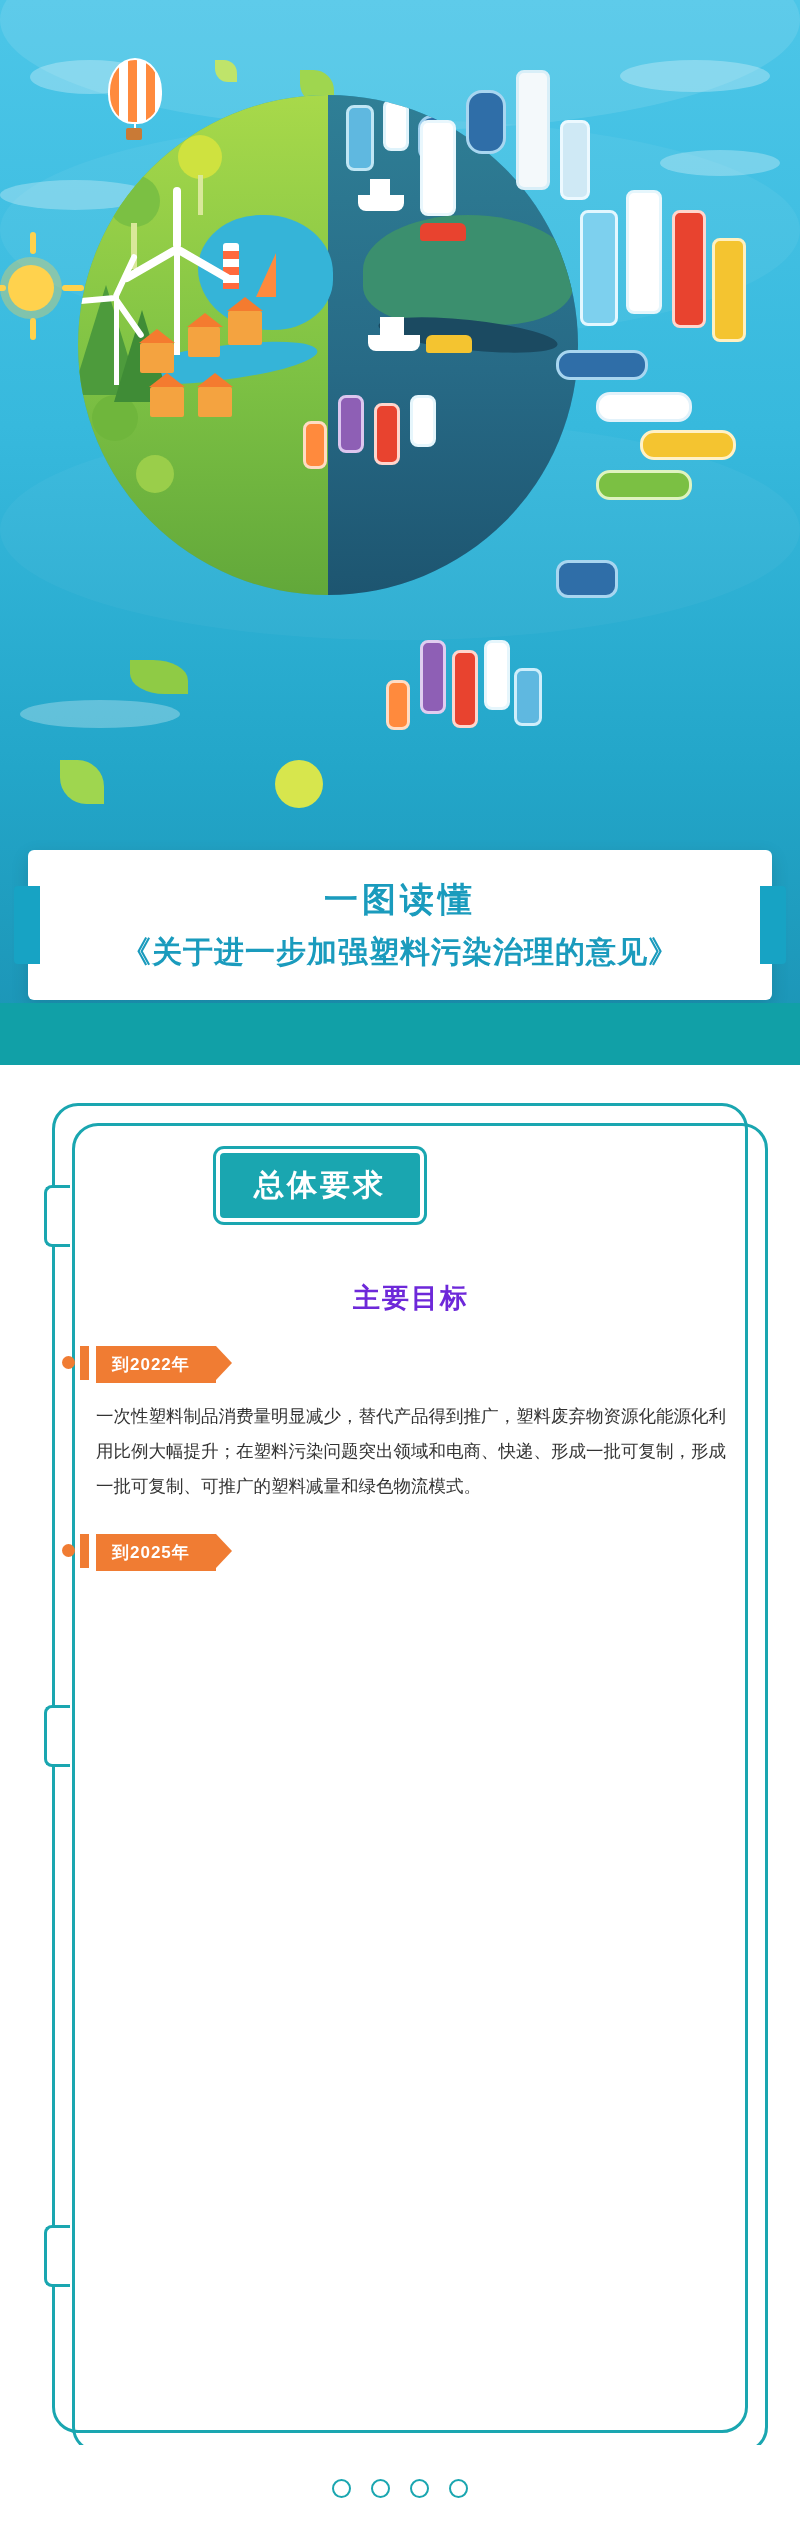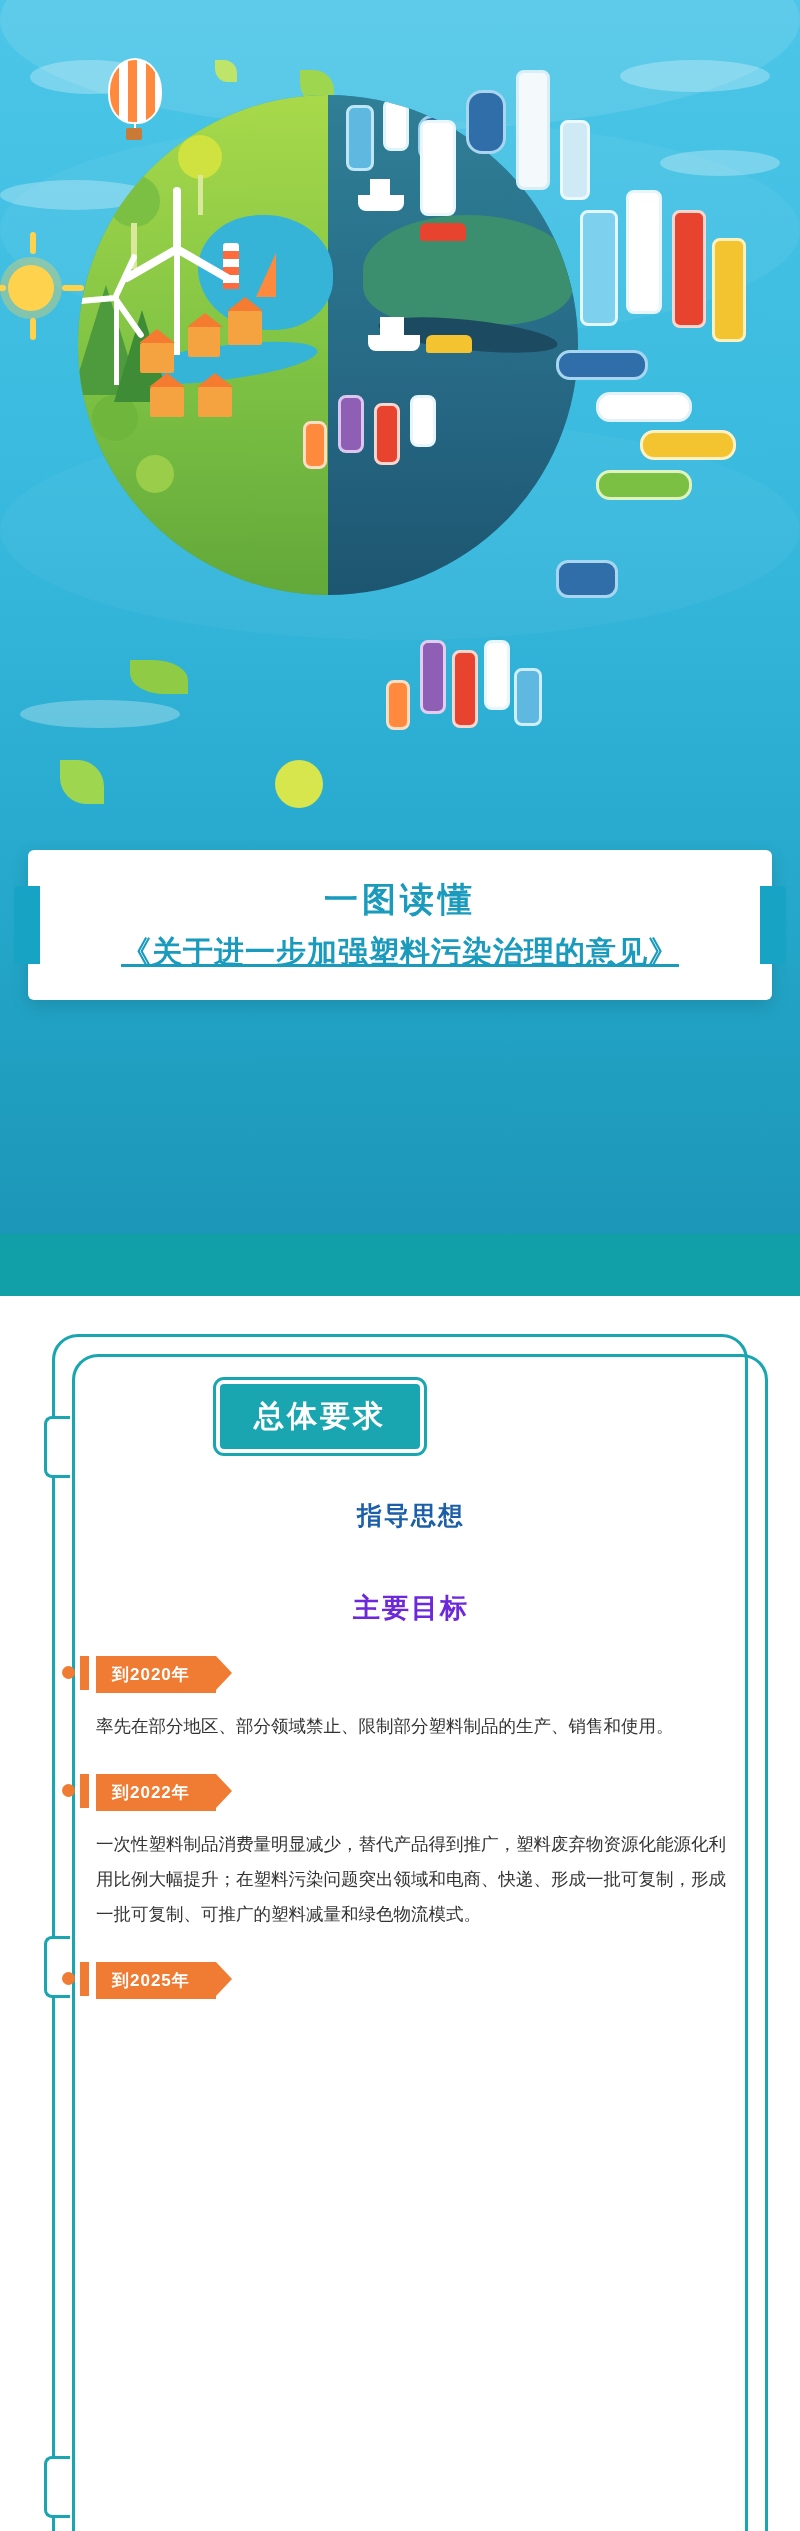--- a/index.html
+++ b/index.html
@@ -14,21 +14,21 @@
     position: relative;
     width: 800px;
     height: 2531px;
     background: #ffffff;
   }
 
   
   .hero {
     position: relative;
     width: 800px;
-    height: 1296px;
+    height: 1065px;
     background: linear-gradient(180deg, #4cc6e8 0%, #37b9dd 40%, #23a6c9 72%, #1b93b4 100%);
     overflow: hidden;
   }
   .hero .cloud {
     position: absolute;
     background: rgba(255,255,255,0.28);
     border-radius: 50%;
   }
   .hero .sky-wave {
     position: absolute;
@@ -213,21 +213,20 @@
     letter-spacing: 4px;
     line-height: 1.3;
   }
   .title-plate .t2 {
     color: #1a9bbd;
     font-size: 30px;
     font-weight: bold;
     letter-spacing: 1px;
     margin-top: 10px;
     white-space: nowrap;
-    text-decoration: underline;
   }
   .plate-left-tab, .plate-right-tab {
     position: absolute;
     top: 36px;
     width: 26px;
     height: 78px;
     background: #17a3c4;
   }
   .plate-left-tab { left: -14px; border-radius: 4px 0 0 4px; }
   .plate-right-tab { right: -14px; border-radius: 0 4px 4px 0; }
@@ -506,32 +505,23 @@
     <div class="frame"></div>
     <div class="frame2"></div>
     <div class="frame-notch" style="top:120px;"></div>
     <div class="frame-notch" style="top:640px;"></div>
     <div class="frame-notch" style="top:1160px;"></div>
 
     <div class="content">
 
       <div class="section-title">总体要求</div>
 
-      <div class="sub-title">指导思想</div>
 
       <div class="sub-title orange">主要目标</div>
 
-      <div class="goal" style="position:relative;">
-        <div class="goal-dot"></div>
-        <div class="goal-head">
-          <span class="goal-bar"></span>
-          <span>到2020年</span>
-        </div>
-        <div class="goal-body">率先在部分地区、部分领域禁止、限制部分塑料制品的生产、销售和使用。</div>
-      </div>
 
       <div class="goal" style="position:relative;">
         <div class="goal-dot"></div>
         <div class="goal-head">
           <span class="goal-bar"></span>
           <span>到2022年</span>
         </div>
         <div class="goal-body">一次性塑料制品消费量明显减少，替代产品得到推广，塑料废弃物资源化能源化利用比例大幅提升；在塑料污染问题突出领域和电商、快递、形成一批可复制，形成一批可复制、可推广的塑料减量和绿色物流模式。</div>
       </div>
 

